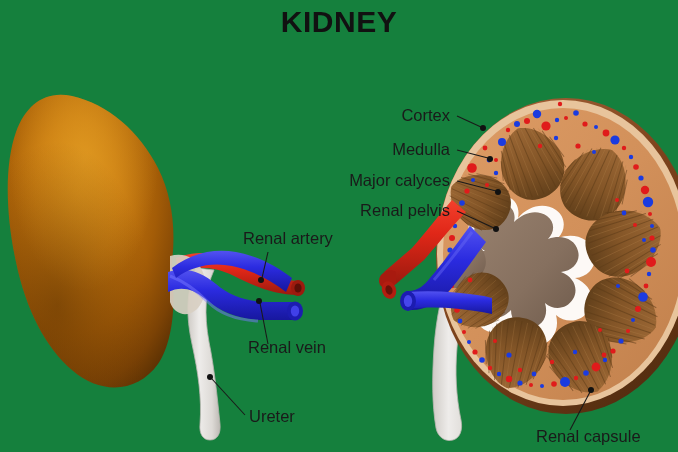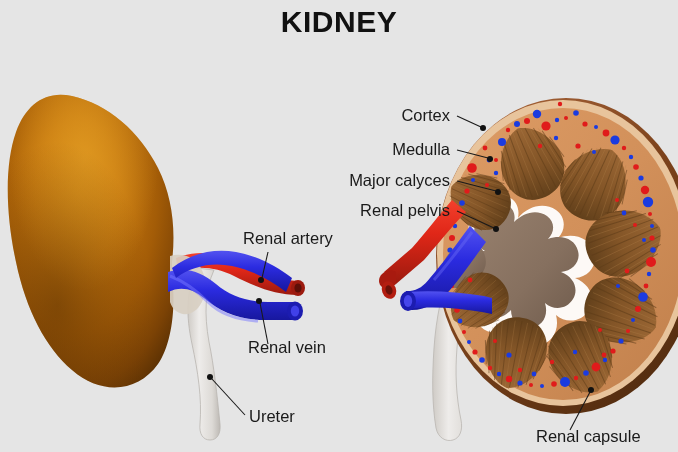--- a/index.html
+++ b/index.html
@@ -6,21 +6,21 @@
   html, body {
     margin: 0; padding: 0;
     width: 678px; height: 452px;
     background: #ffffff;
     font-family: "Liberation Sans", sans-serif;
     overflow: hidden;
   }
   #page {
     position: relative;
     width: 678px; height: 452px;
-    background: #e5e5e5;
+    background: #15803d;
   }
   #diagram-svg {
     position: absolute;
     left: 0; top: 0;
     width: 678px; height: 452px;
   }
   .title-text {
     font-family: "Liberation Sans", sans-serif;
     font-weight: bold;
     font-size: 30px;

